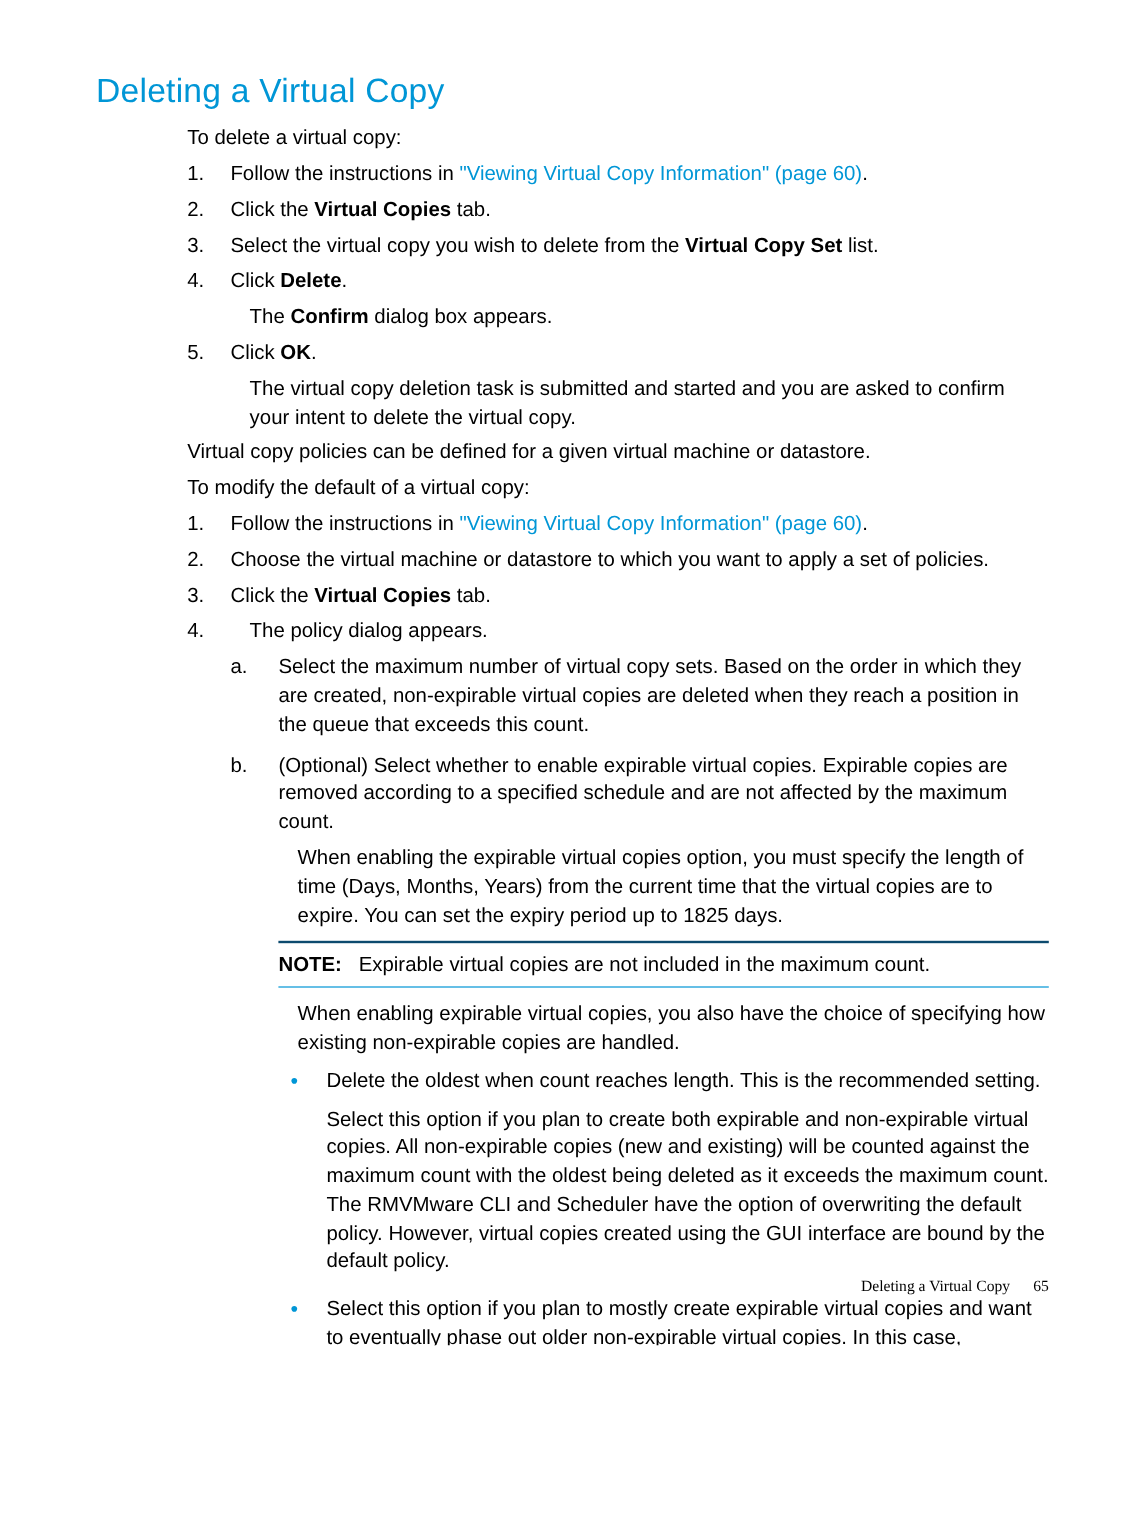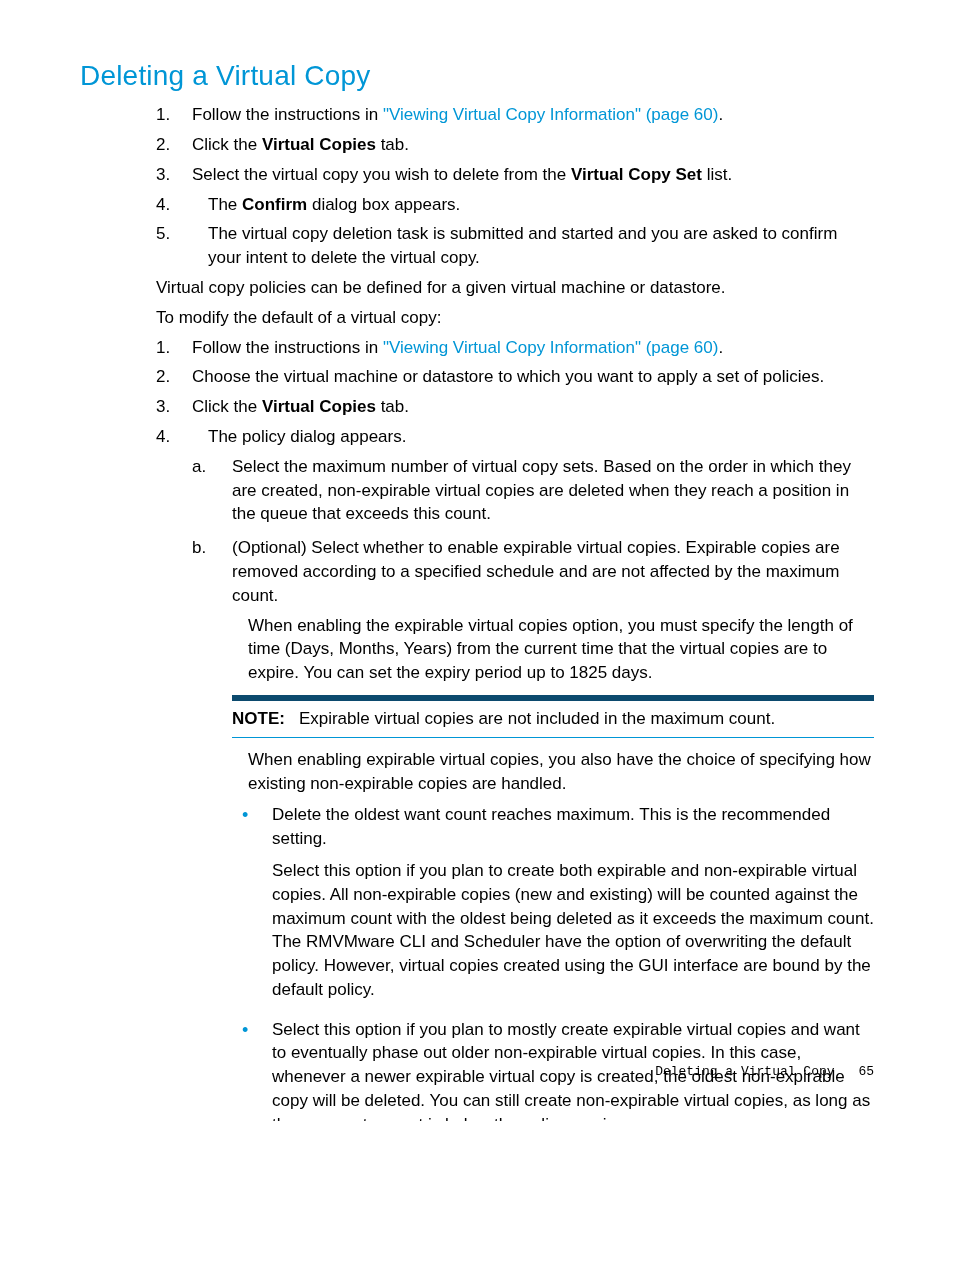--- a/index.html
+++ b/index.html
@@ -58,21 +58,21 @@
   .sub-ol > li > .num {
     position: absolute;
     left: 0;
     top: 0;
   }
   .step-body { margin-left: 0; }
   .step-para { margin: 6px 0 0 16px; }
   a.link { color: #0096d6; text-decoration: none; }
   .bold { font-weight: 700; }
   .note-box {
-    border-top: 6px solid #0c4a6e;
+    border-top: 2px solid #0c4a6e;
     border-bottom: 1px solid #0096d6;
     padding: 6px 0;
     margin: 10px 0 10px 0;
   }
   .note-label { font-weight: 700; margin-right: 14px; }
   ul.bullets {
     list-style: none;
     padding: 0;
     margin: 8px 0 0 0;
   }
@@ -89,50 +89,53 @@
     color: #0096d6;
     font-size: 18px;
     line-height: 1.4;
   }
   .bullet-para { margin: 8px 0 0 0; }
   .footer {
     position: absolute;
     bottom: 40px;
     right: 80px;
     font-size: 13px;
-    font-family: Liberation Mono, monospace;
+    font-family: Liberation Serif, serif;
   }
   .footer .pagenum { margin-left: 16px; }
 </style>
 </head>
 <body>
 
 <div class="page">
 
   <h2 class="first">Deleting a Virtual Copy</h2>
   <div class="body-indent">
+    <p>To delete a virtual copy:</p>
     <ol id="s1-steps">
         <li>
           <span class="num">1.</span>
           <div class="step-body"><span>Follow the instructions in </span><a class="link" href="#">"Viewing Virtual Copy Information" (page 60)</a><span>.</span></div>
         </li>
         <li>
           <span class="num">2.</span>
           <div class="step-body"><span>Click the </span><span class="bold">Virtual Copies</span><span> tab.</span></div>
         </li>
         <li>
           <span class="num">3.</span>
           <div class="step-body"><span>Select the virtual copy you wish to delete from the </span><span class="bold">Virtual Copy Set</span><span> list.</span></div>
         </li>
         <li>
           <span class="num">4.</span>
+          <div class="step-body"><span>Click </span><span class="bold">Delete</span><span>.</span></div>
           <p class="step-para"><span>The </span><span class="bold">Confirm</span><span> dialog box appears.</span></p>
         </li>
         <li>
           <span class="num">5.</span>
+          <div class="step-body"><span>Click </span><span class="bold">OK</span><span>.</span></div>
           <p class="step-para"><span>The virtual copy deletion task is submitted and started and you are asked to confirm your intent to delete the virtual copy.</span></p>
         </li>
       </ol>
   </div>
 
   <div class="body-indent">
     <p>Virtual copy policies can be defined for a given virtual machine or datastore.</p>
     <p>To modify the default of a virtual copy:</p>
     <ol id="s2-steps">
         <li>
@@ -156,21 +159,21 @@
               <div>Select the maximum number of virtual copy sets. Based on the order in which they are created, non-expirable virtual copies are deleted when they reach a position in the queue that exceeds this count.</div>
             </li>
             <li>
               <span class="num">b.</span>
               <div>(Optional) Select whether to enable expirable virtual copies. Expirable copies are removed according to a specified schedule and are not affected by the maximum count.</div>
               <p class="step-para">When enabling the expirable virtual copies option, you must specify the length of time (Days, Months, Years) from the current time that the virtual copies are to expire. You can set the expiry period up to 1825 days.</p>
               <div class="note-box"><span class="note-label">NOTE:</span><span>Expirable virtual copies are not included in the maximum count.</span></div>
               <p class="step-para">When enabling expirable virtual copies, you also have the choice of specifying how existing non-expirable copies are handled.</p>
               <ul class="bullets">
                 <li>
-                  <div>Delete the oldest want count reaches maximum. This is the recommended setting.</div>
+                  <div>Delete the oldest when count reaches length. This is the recommended setting.</div>
                   <p class="bullet-para">Select this option if you plan to create both expirable and non-expirable virtual copies. All non-expirable copies (new and existing) will be counted against the maximum count with the oldest being deleted as it exceeds the maximum count. The RMVMware CLI and Scheduler have the option of overwriting the default policy. However, virtual copies created using the GUI interface are bound by the default policy.</p>
                 </li>
                 <li>
                   <p class="bullet-para">Select this option if you plan to mostly create expirable virtual copies and want to eventually phase out older non-expirable virtual copies. In this case, whenever a newer expirable virtual copy is created, the oldest non-expirable copy will be deleted. You can still create non-expirable virtual copies, as long as the aggregate count is below the policy maximum.</p>
                 </li>
               </ul>
             </li>
           </ol>
         </li>
       </ol>

